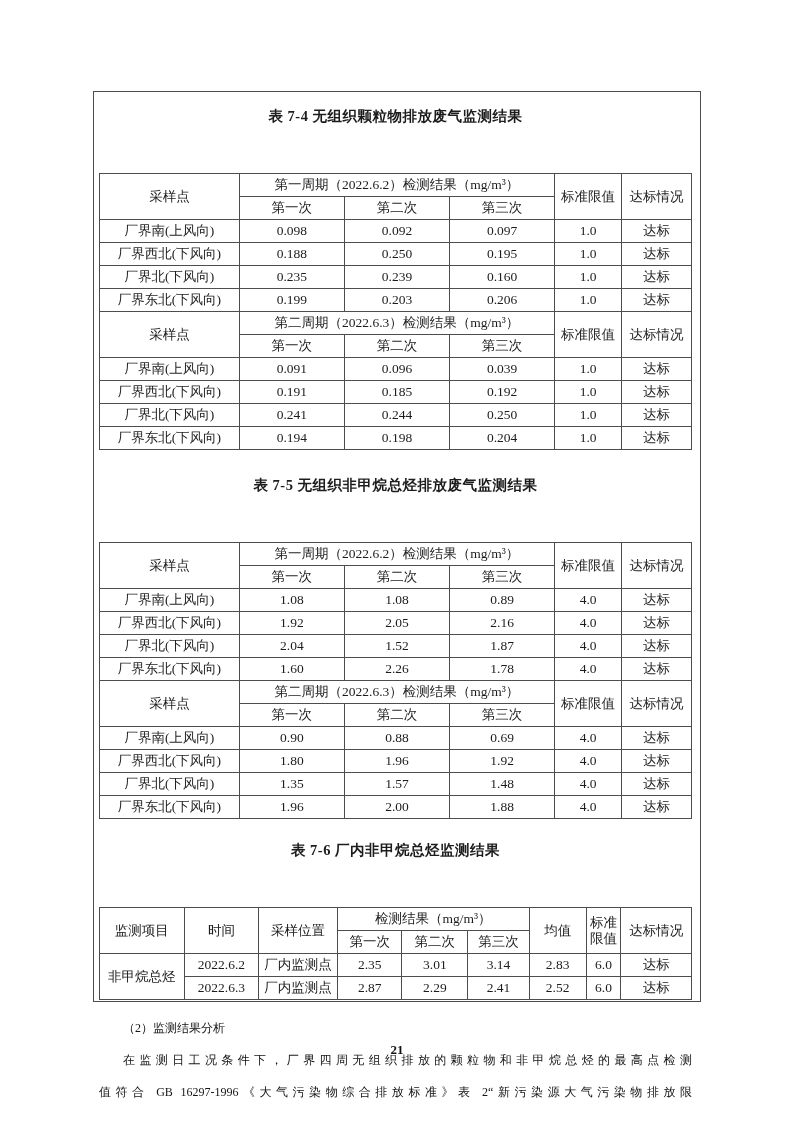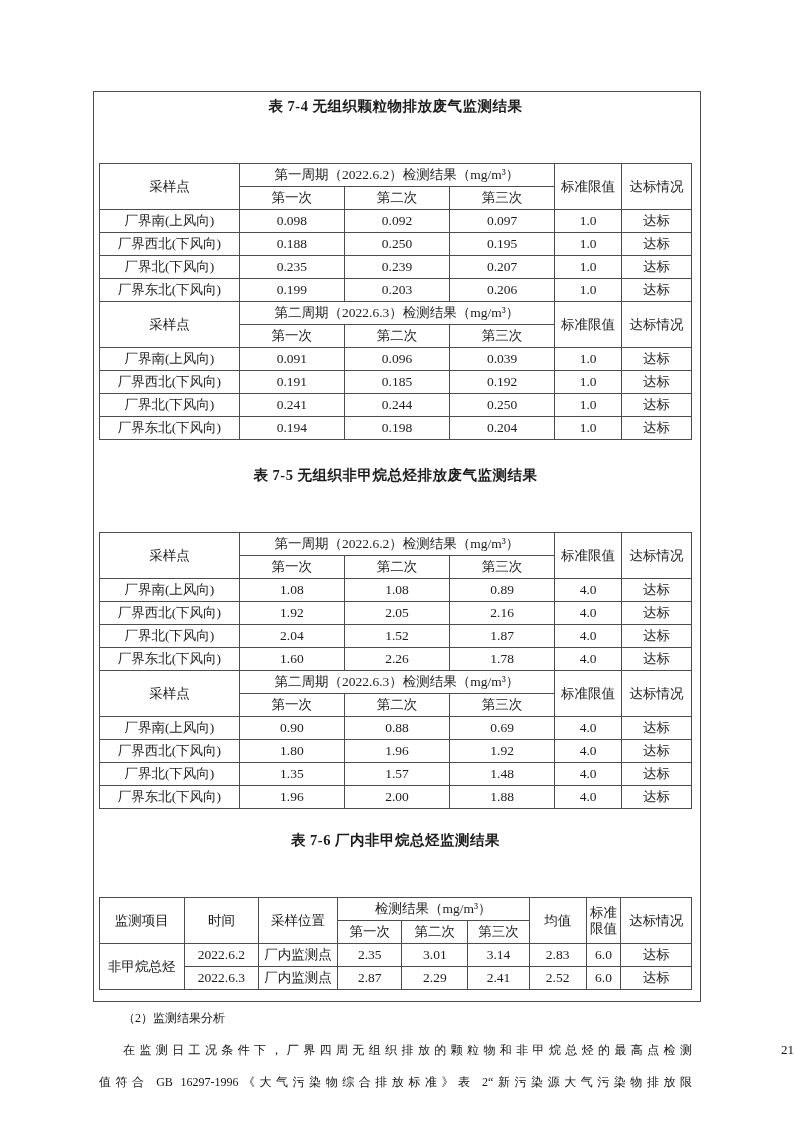--- a/index.html
+++ b/index.html
@@ -20,21 +20,21 @@
     box-sizing: border-box;
     padding: 3px 8px 0 5px;
   }
   .tbl-title {
     text-align: center;
     font-weight: bold;
     font-size: 14.5px;
     line-height: 18px;
     letter-spacing: 0.5px;
   }
-  .t74-title { margin: 2px 0 10px 0; }
+  .t74-title { margin: 12px 0 10px 0; }
   .t75-title { margin: 26px 0 13px 0; }
   .t76-title { margin: 22px 0 10px 0; }
   table.mtable {
     width: 100%;
     border-collapse: collapse;
     table-layout: fixed;
     margin-top: 48px;
   }
   table.mtable td {
     border: 1px solid #4d4d4d;
@@ -68,23 +68,24 @@
   .analysis .heading { text-indent: 2em; }
   .analysis .jline {
     text-align: justify;
     text-align-last: justify;
   }
   .analysis .indent { text-indent: 2em; }
   .page-number {
     position: absolute;
     left: 0; right: 0;
     top: 1042px;
-    text-align: right;
+    text-align: center;
     font-size: 13px;
     color: #111;
+    font-weight: bold;
   }
 </style>
 </head>
 <body>
 
 <div class="page">
   <div class="content-box">
 
     <div class="tbl-title t74-title">表 7-4 无组织颗粒物排放废气监测结果</div>
     <table class="mtable t45">
@@ -121,21 +122,21 @@
           <td>0.188</td>
           <td>0.250</td>
           <td>0.195</td>
           <td>1.0</td>
           <td>达标</td>
         </tr>
         <tr>
           <td>厂界北(下风向)</td>
           <td>0.235</td>
           <td>0.239</td>
-          <td>0.207</td>
+          <td>0.160</td>
           <td>1.0</td>
           <td>达标</td>
         </tr>
         <tr>
           <td>厂界东北(下风向)</td>
           <td>0.199</td>
           <td>0.203</td>
           <td>0.206</td>
           <td>1.0</td>
           <td>达标</td>

